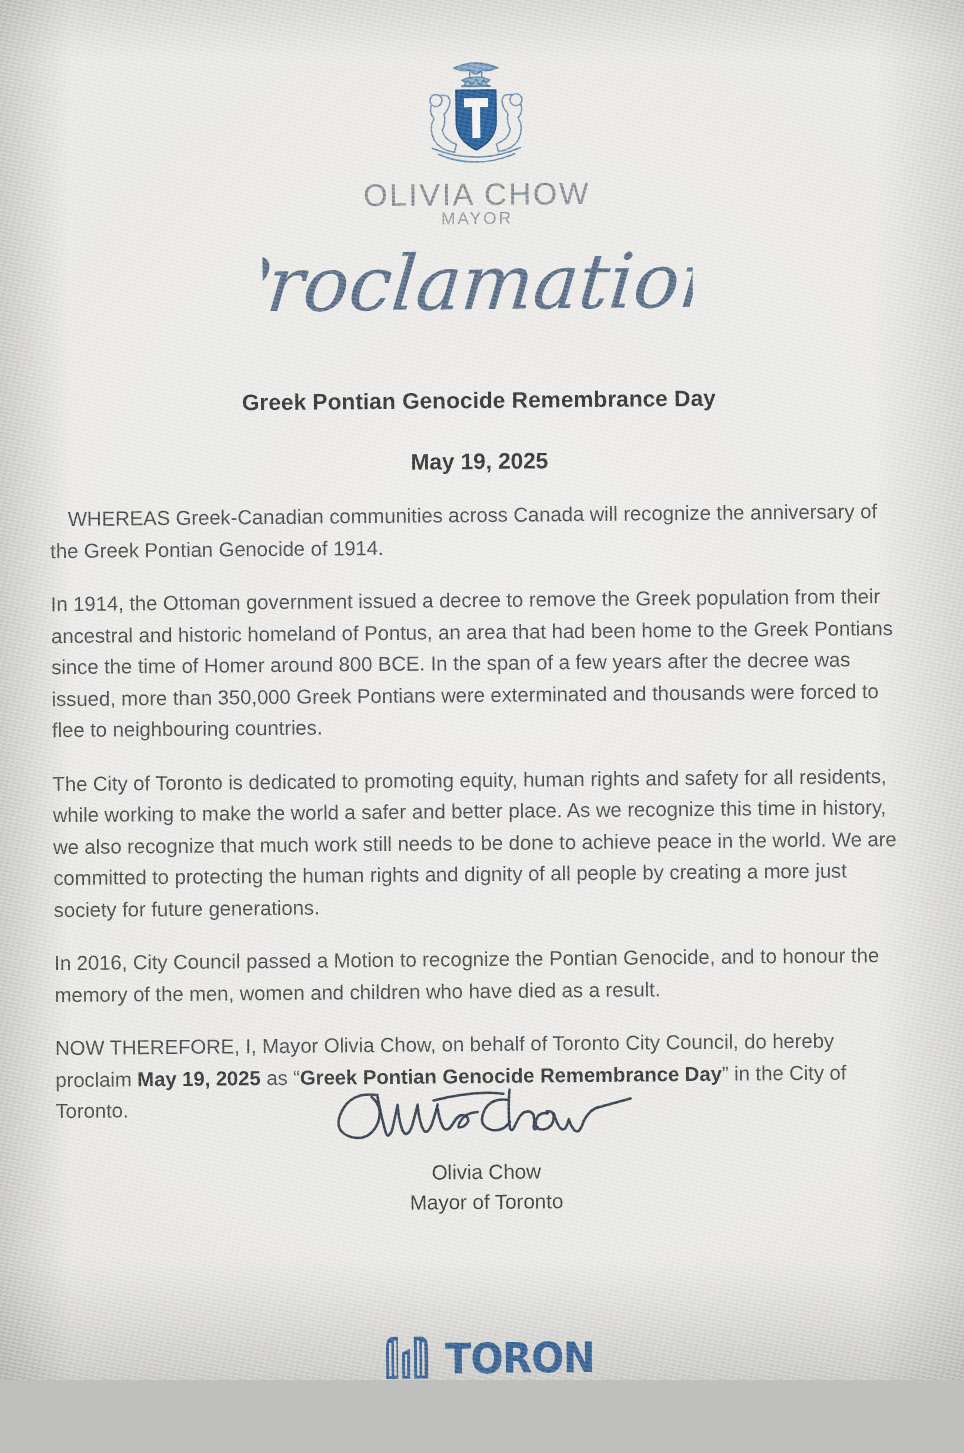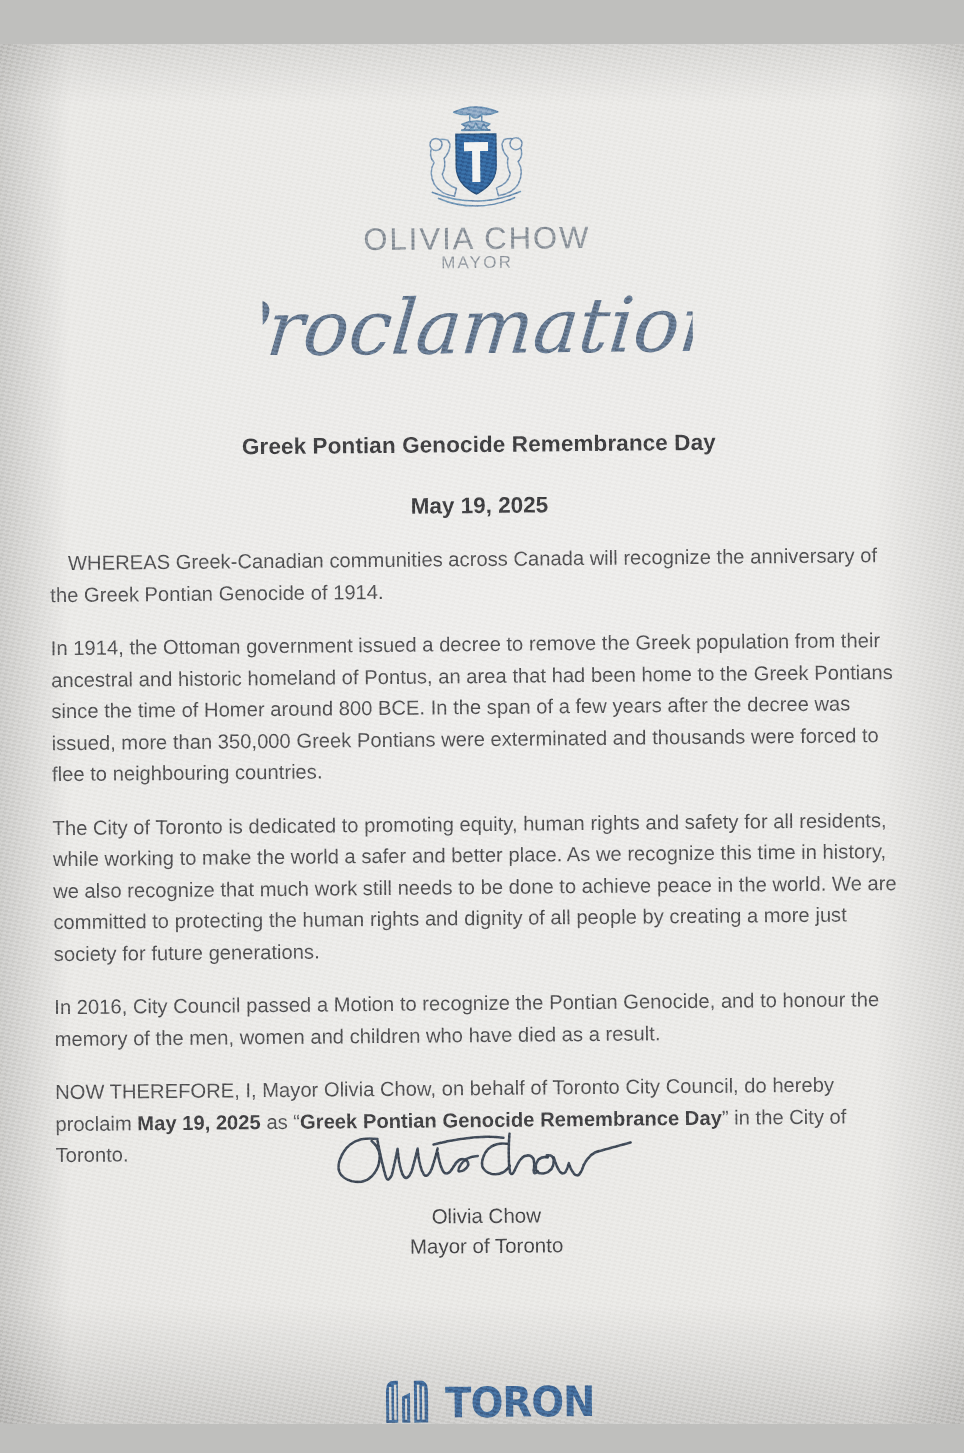--- a/index.html
+++ b/index.html
@@ -12,21 +12,20 @@
     font-family: "Liberation Sans", sans-serif;
   }
 
   .page {
     position: relative;
     width: 964px;
     height: 1380px;
     overflow: hidden;
     background:
       radial-gradient(ellipse 120% 90% at 52% 42%, #ecebe9 0%, #e7e6e3 55%, #dedcd9 100%);
-    margin-top: 44px;
   }
 
   
   .paper-shade-left {
     position: absolute; left: 0; top: 0; width: 70px; height: 100%;
     background: linear-gradient(to right, rgba(120,120,118,0.30), rgba(120,120,118,0.0));
     pointer-events: none;
   }
   .paper-shade-right {
     position: absolute; right: 0; top: 0; width: 90px; height: 100%;

